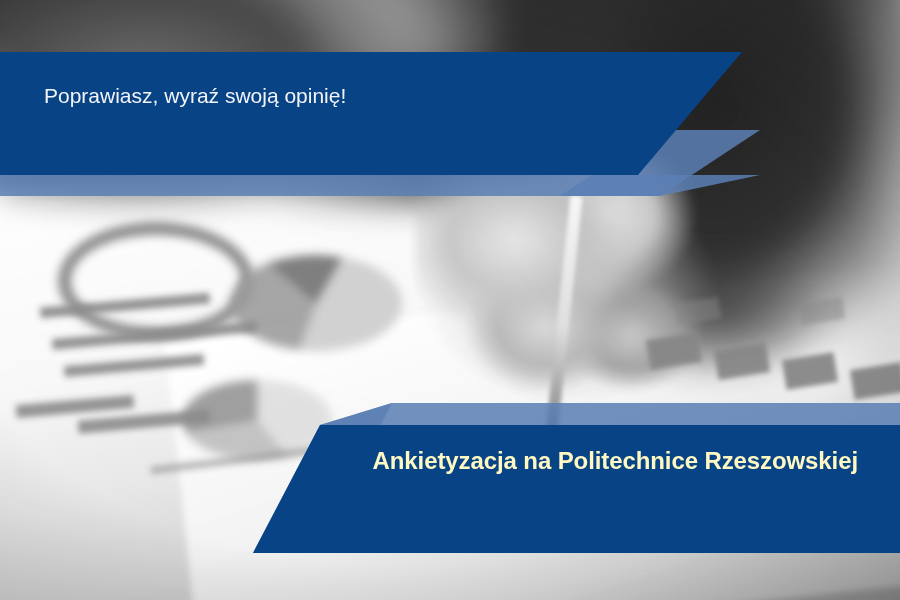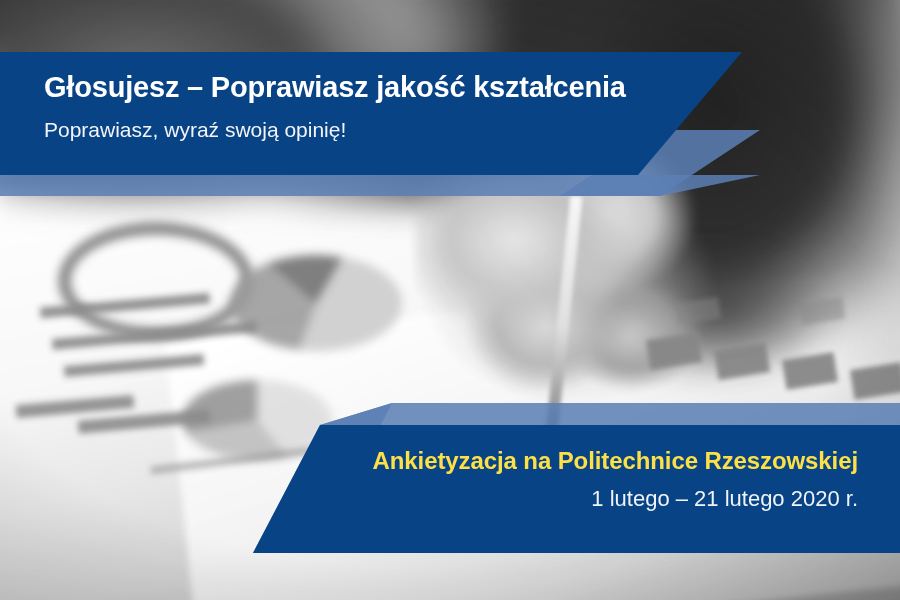--- a/index.html
+++ b/index.html
@@ -195,21 +195,21 @@
 
   .bottom-text {
     position: absolute;
     right: 42px;
     top: 447px;
     width: 620px;
     text-align: right;
   }
   .event-title {
     margin: 0;
-    color: #fde047;
+    color: #fef9c3;
     font-size: 24px;
     font-weight: 700;
     letter-spacing: -0.1px;
     line-height: 1.2;
     font-stretch: condensed;
     white-space: nowrap;
   }
   .event-dates {
     margin: 10px 0 0 0;
     color: #f0f3f8;
@@ -268,22 +268,20 @@
       <polygon points="0,52 742,52 638,175 0,175" fill="#084385"></polygon>
 
       <polygon points="392,403 900,403 900,425 320,425" fill="#5b7fb5" opacity="0.86"></polygon>
       <polygon points="392,403 320,425 253,553 326,531" fill="#5b7fb5" opacity="0.86"></polygon>
 
       <polygon points="320,425 900,425 900,553 253,553" fill="#084385"></polygon>
     </svg>
   </div>
 
   <div class="top-text">
-    <h1 class="headline">Głosujesz – Poprawiasz jakość kształcenia</h1>
     <p class="subhead">Poprawiasz, wyraź swoją opinię!</p>
   </div>
 
   <div class="bottom-text">
     <h2 class="event-title">Ankietyzacja na Politechnice Rzeszowskiej</h2>
-    <p class="event-dates">1 lutego – 21 lutego 2020 r.</p>
   </div>
 
 </div>
 
 </body></html>

